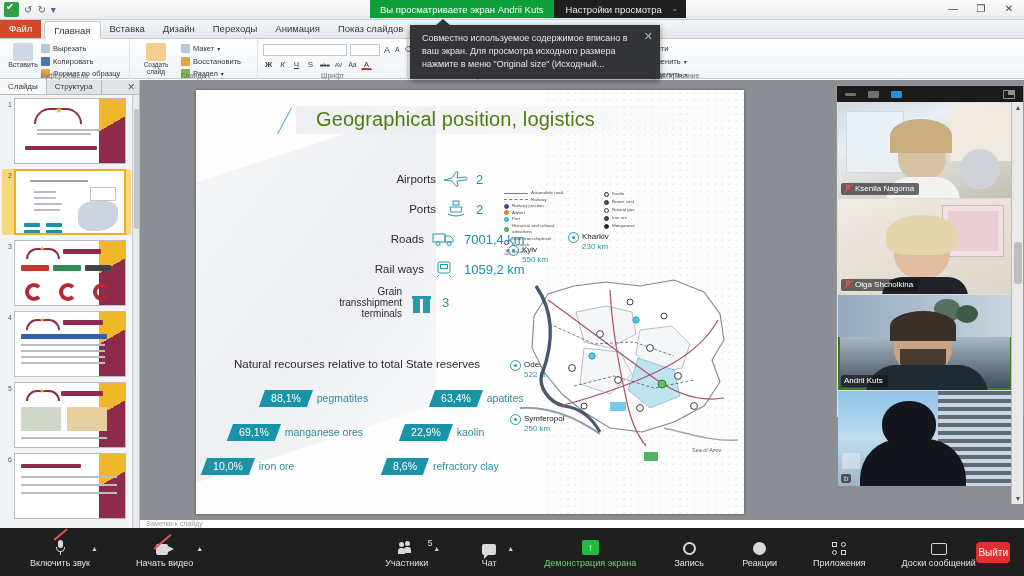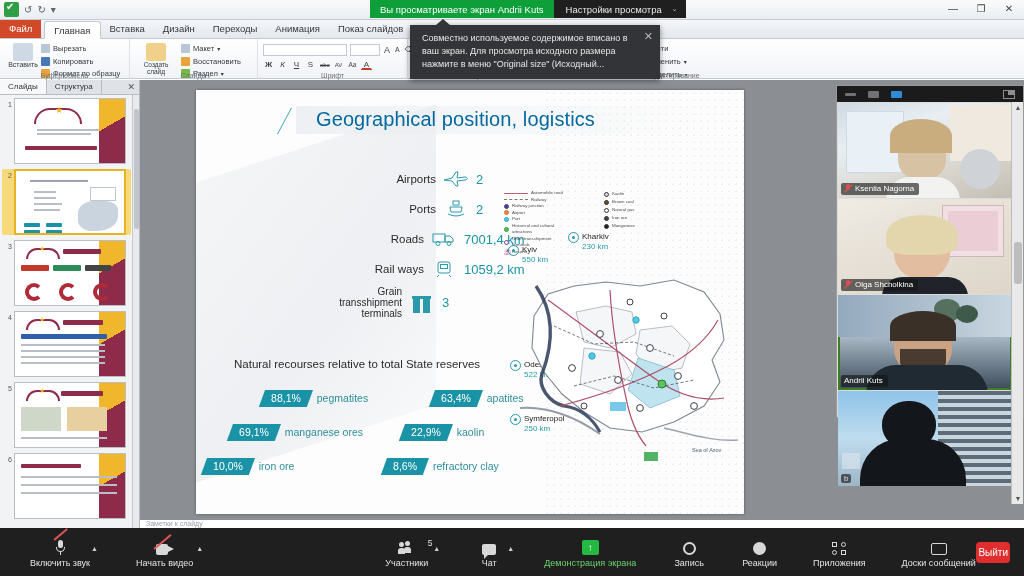--- a/index.html
+++ b/index.html
@@ -100,21 +100,21 @@
   
   .slide-canvas { position: absolute; left: 196px; top: 10px; width: 548px; height: 424px;
     background: #fdfdfd; box-shadow: 0 0 3px rgba(0,0,0,.4); overflow: hidden; }
   .slide-bgshape { position: absolute; left: -40px; top: 60px; width: 280px; height: 300px;
     background: linear-gradient(135deg, #f4f5f7 0%, #eceef1 60%, #f7f8fa 100%);
     transform: skewY(-18deg); opacity: .9; }
   .slide-dots { position: absolute; right: 0; top: 0; width: 200px; height: 424px;
     background-image: radial-gradient(#dfe3e8 1px, transparent 1px);
     background-size: 7px 7px; opacity: .55; }
   .slide-title { position: absolute; left: 120px; top: 18px; font-size: 20px;
-    color: #0369a1; font-weight: 400; letter-spacing: .1px; }
+    color: #4d7c0f; font-weight: 400; letter-spacing: .1px; }
   .title-slash { position: absolute; left: 88px; top: 18px; width: 26px; height: 26px;
     border-left: 1.6px solid #3aa6b9; transform: skewX(-28deg); }
   .title-band { position: absolute; left: 100px; top: 16px; width: 430px; height: 28px;
     background: linear-gradient(90deg, rgba(235,238,241,.85), rgba(247,248,250,0)); }
 
   .stat-row { position: absolute; display: flex; align-items: center; gap: 7px; }
   .stat-label { font-size: 11.5px; color: #2b2b2d; text-align: right; }
   .stat-label.multi { font-size: 10px; line-height: 11px; }
   .stat-icon { width: 26px; height: 22px; color: #2a9aab; display: flex;
     align-items: center; justify-content: center; }

